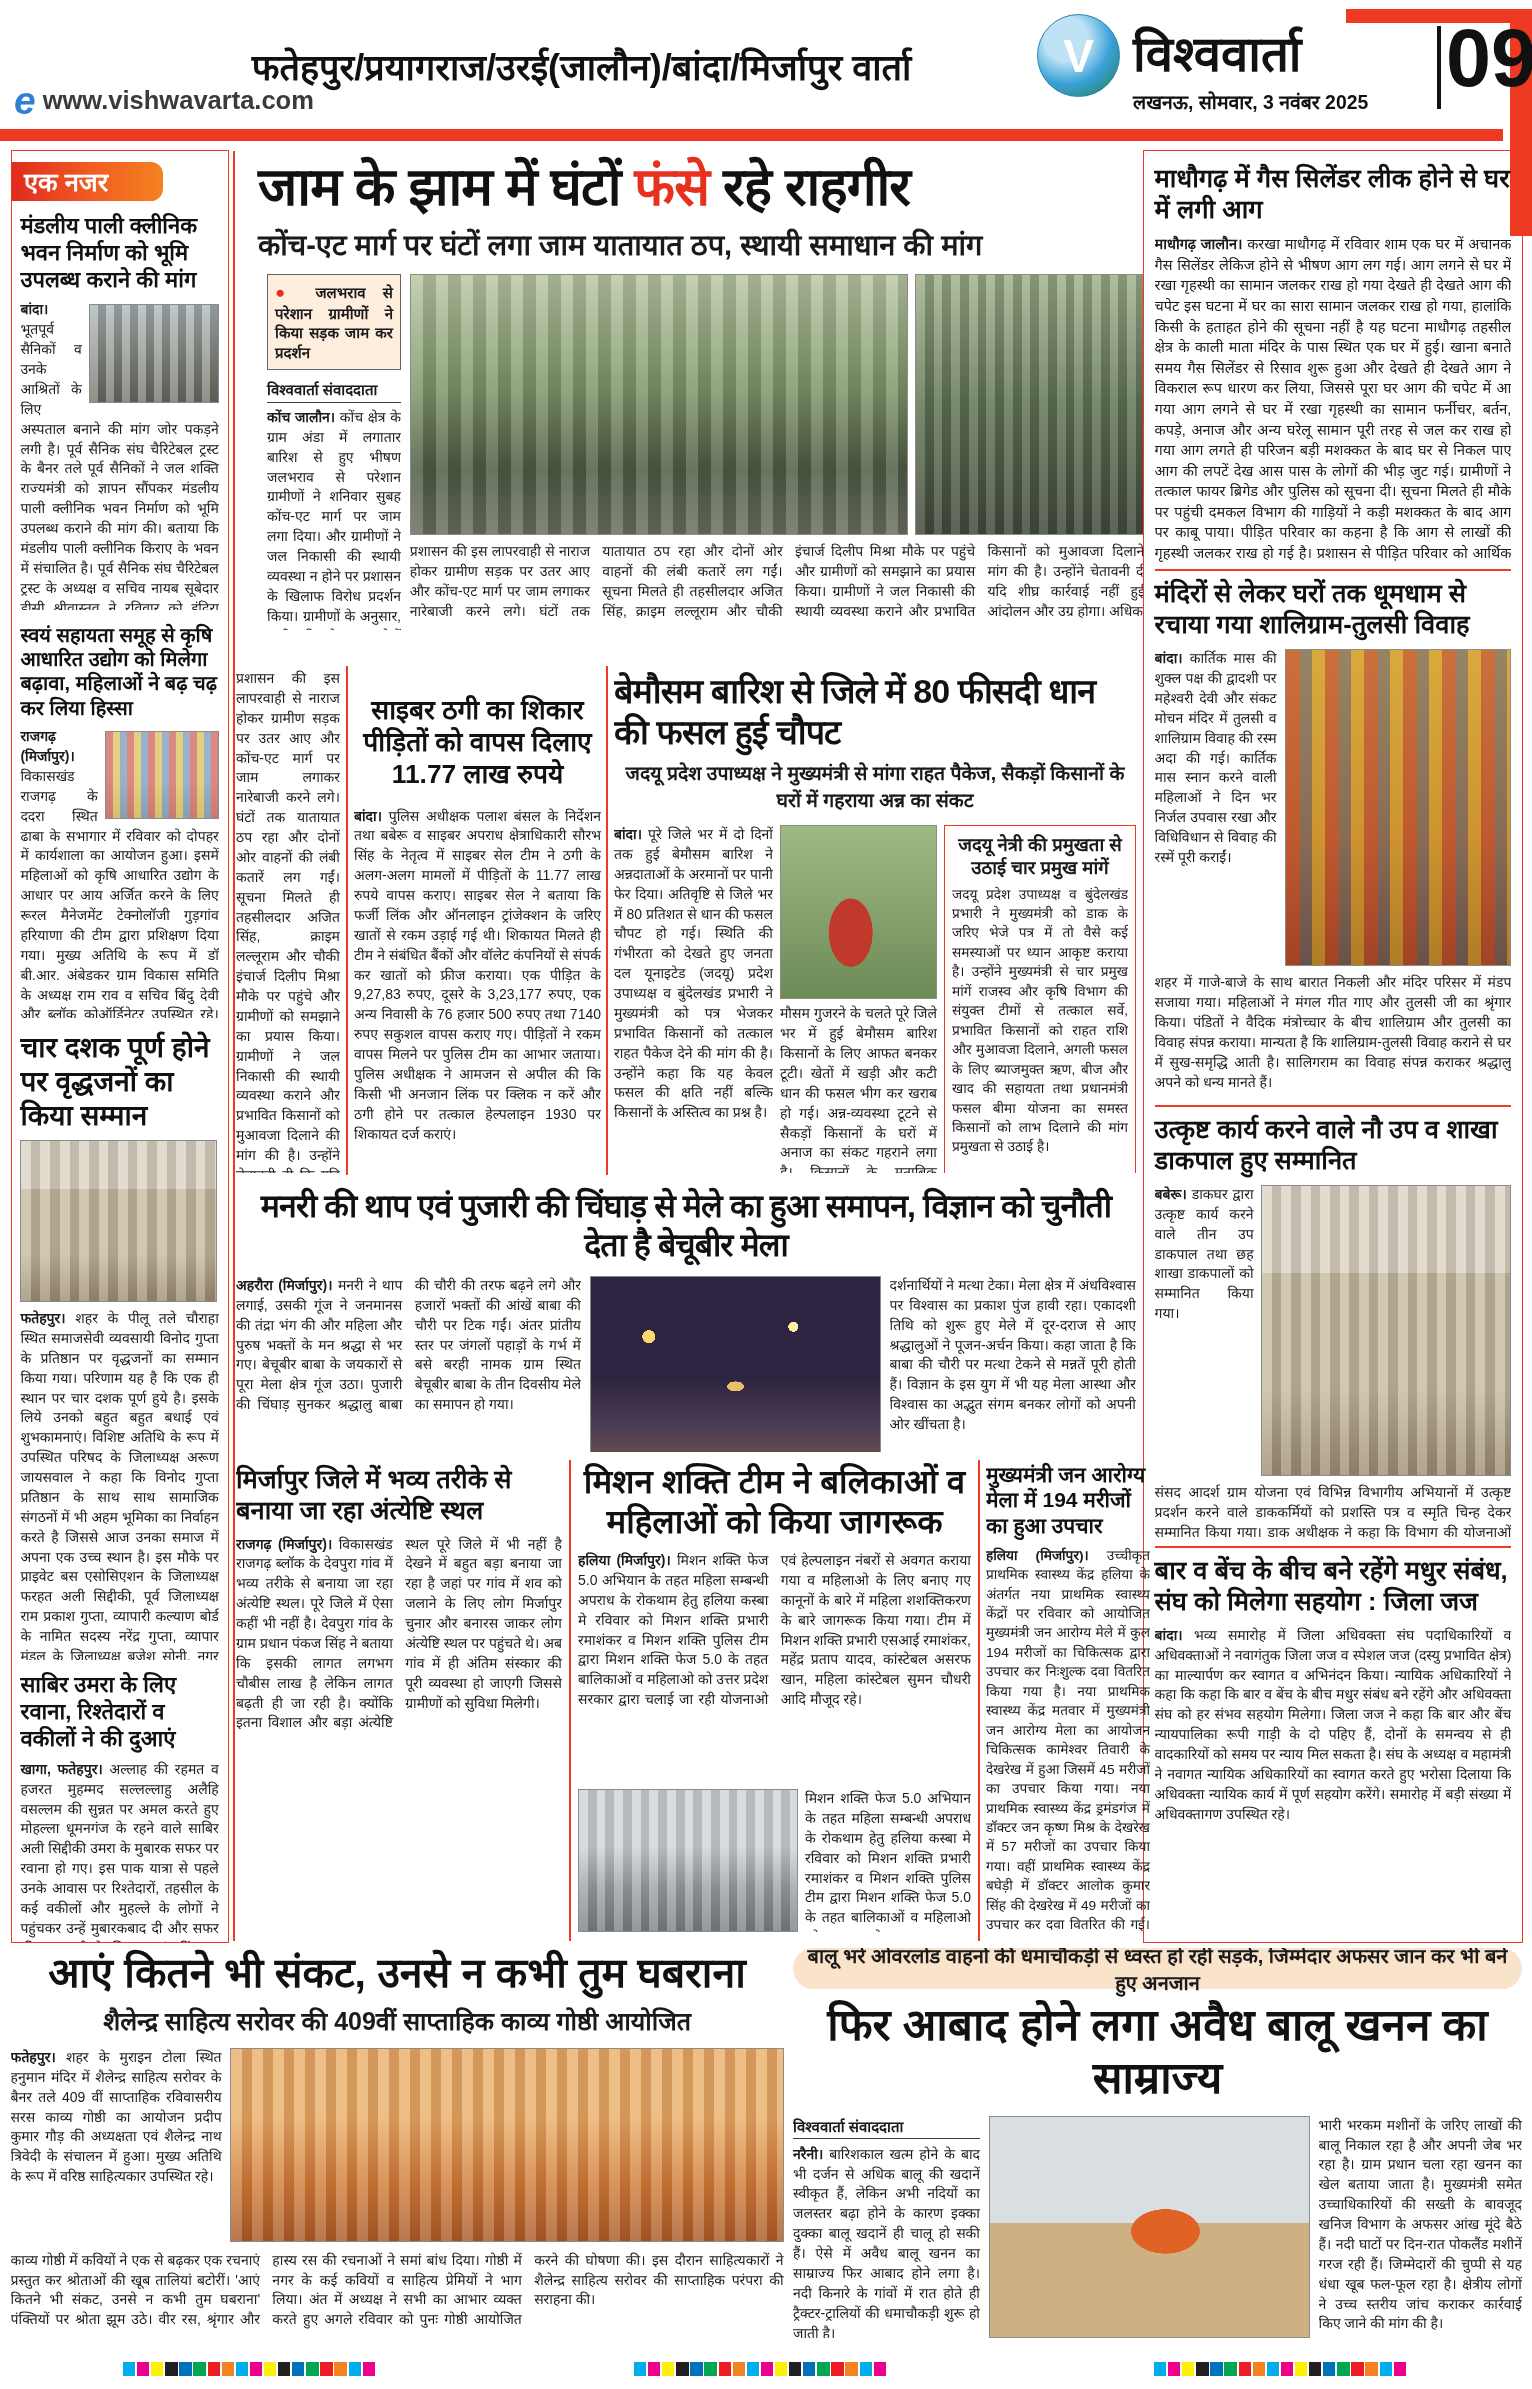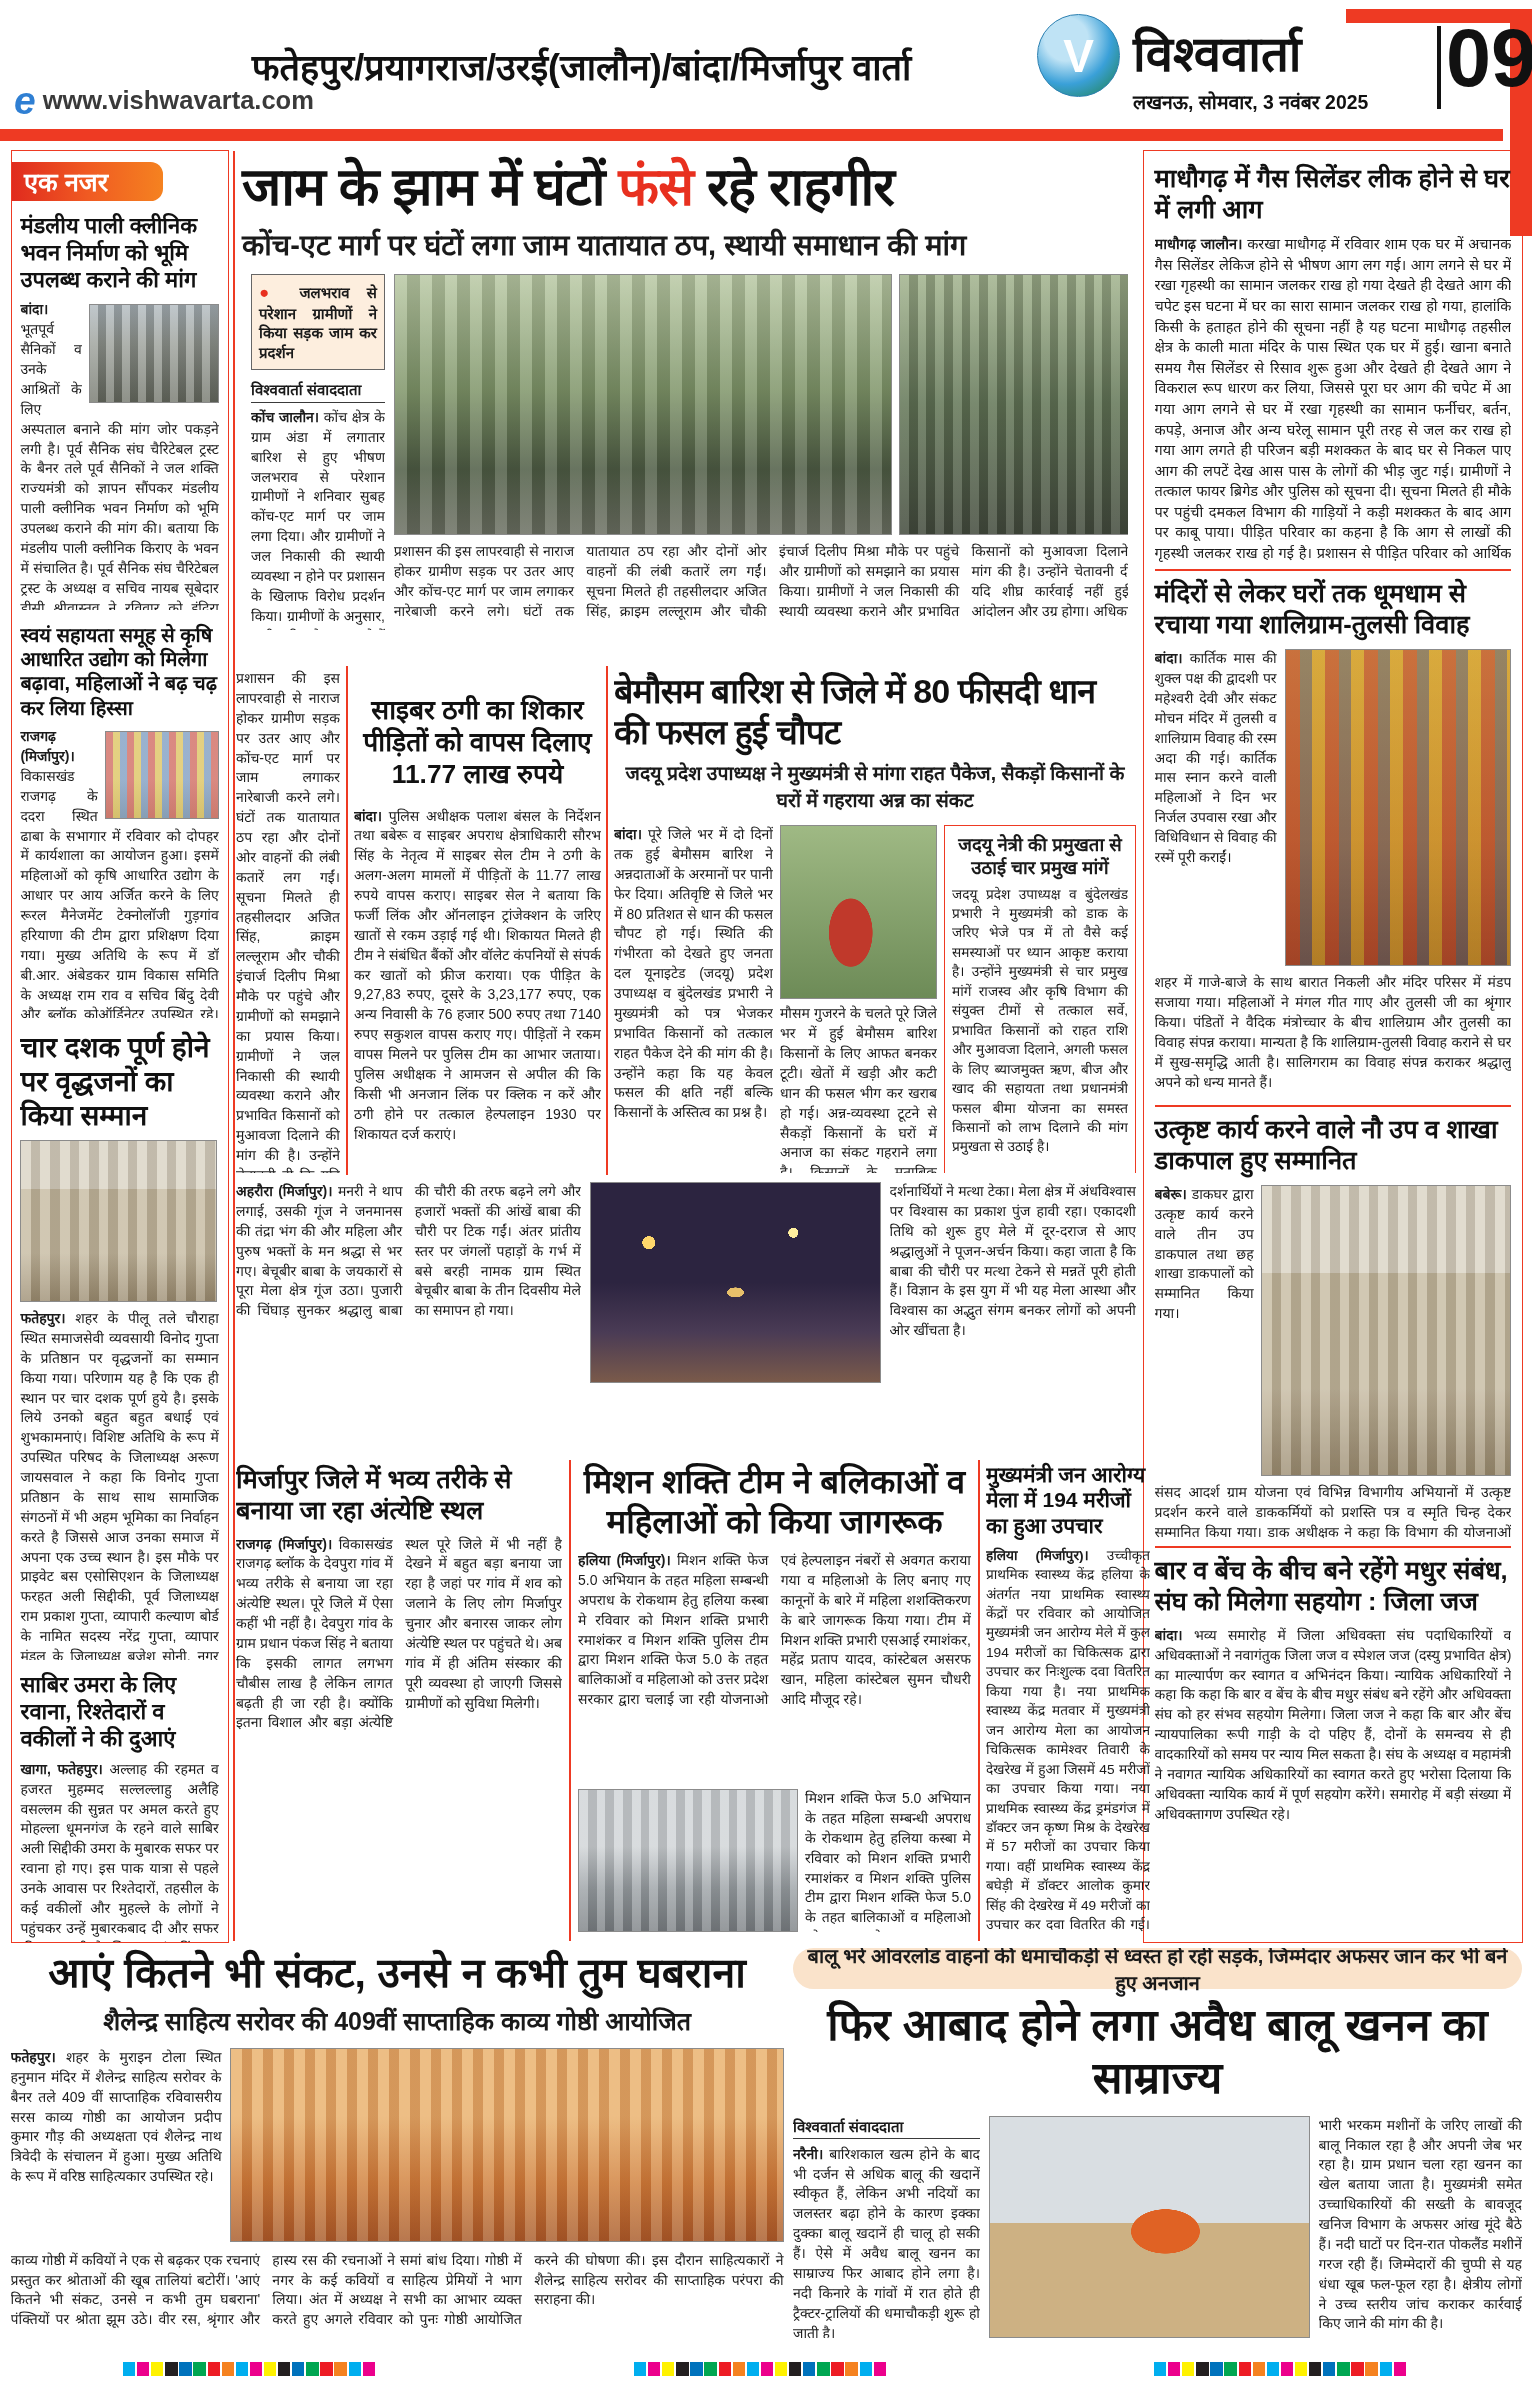--- a/index.html
+++ b/index.html
@@ -87,21 +87,21 @@
       <span>शहर के पीलू तले चौराहा स्थित समाजसेवी व्यवसायी विनोद गुप्ता के प्रतिष्ठान पर वृद्धजनों का सम्मान किया गया। परिणाम यह है कि एक ही स्थान पर चार दशक पूर्ण हुये है। इसके लिये उनको बहुत बहुत बधाई एवं शुभकामनाएं। विशिष्ट अतिथि के रूप में उपस्थित परिषद के जिलाध्यक्ष अरूण जायसवाल ने कहा कि विनोद गुप्ता प्रतिष्ठान के साथ साथ सामाजिक संगठनों में भी अहम भूमिका का निर्वाहन करते है जिससे आज उनका समाज में अपना एक उच्च स्थान है। इस मौके पर प्राइवेट बस एसोसिएशन के जिलाध्यक्ष फरहत अली सिद्दीकी, पूर्व जिलाध्यक्ष राम प्रकाश गुप्ता, व्यापारी कल्याण बोर्ड के नामित सदस्य नरेंद्र गुप्ता, व्यापार मंडल के जिलाध्यक्ष बृजेश सोनी, नगर अध्यक्ष प्रमोद गुप्ता, संजीव गुप्ता, मोहम्मद आसिफ, नैंसी गुप्ता, सान्वी गुप्ता, आशीष गुप्ता, सुशील गुप्ता, गिरजा शंकर सोनी, मोहम्मद हबीब, शीबू अहमद, आशीष अग्रहरि भी मौजूद रहे।</span>
     </div>
 
     <h3 class="hl" style="font-size:22px;margin:12.3px 0 7px;">साबिर उमरा के लिए रवाना, रिश्तेदारों व वकीलों ने की दुआएं</h3>
     <div class="bd" style="max-height:264px;">
       <span class="dl">खागा, फतेहपुर।</span>
       <span>अल्लाह की रहमत व हजरत मुहम्मद सल्लल्लाहु अलैहि वसल्लम की सुन्नत पर अमल करते हुए मोहल्ला धूमनगंज के रहने वाले साबिर अली सिद्दीकी उमरा के मुबारक सफर पर रवाना हो गए। इस पाक यात्रा से पहले उनके आवास पर रिश्तेदारों, तहसील के कई वकीलों और मुहल्ले के लोगों ने पहुंचकर उन्हें मुबारकबाद दी और सफर की कामयाबी के लिए दुआएं कीं। इस मौके पर इशाअतलाह, मक्का-ए-मुकर्रमा और मदीना-ए-मुनव्वरा में हाजिरी की दुआ का एहतमाम किया गया।</span>
     </div>
   </div>
 
-  <div class="abs" style="left:228px;top:151px;width:900px;height:509px;overflow:hidden;">
+  <div class="abs" style="left:244px;top:151px;width:900px;height:509px;overflow:hidden;">
     <h1 class="hl" style="font-size:53px;margin:3.5px 0 1.8px 14px;letter-spacing:-0.9px;">
       <span>जाम के झाम में घंटों </span><span style="color:#e8301f;">फंसे</span><span> रहे राहगीर</span>
     </h1>
     <div style="font-size:29px;font-weight:700;margin:5.3px 0 10.6px 14px;">कोंच-एट मार्ग पर घंटों लगा जाम यातायात ठप, स्थायी समाधान की मांग</div>
     <div class="row" style="height:356px;margin-left:23px;">
       <div style="width:134px;flex:none;display:flex;flex-direction:column;">
         <div style="border:1.8px solid #666;background:#fdeede;padding:7px;font-weight:700;font-size:15px;line-height:1.3;text-align:justify;">
           <span style="color:#e8301f;font-size:16.7px;">●</span>
           <span>जलभराव से परेशान ग्रामीणों ने किया सड़क जाम कर प्रदर्शन</span>
         </div>
@@ -185,20 +185,21 @@
     <div class="hrule"></div>
 
     <h2 class="hl" style="font-size:25.5px;margin:3.5px 0 8.8px;">बार व बेंच के बीच बने रहेंगे मधुर संबंध, संघ को मिलेगा सहयोग : जिला जज</h2>
     <div class="bd" style="height:291px;">
       <span class="dl">बांदा।</span>
       <span>भव्य समारोह में जिला अधिवक्ता संघ पदाधिकारियों व अधिवक्ताओं ने नवागंतुक जिला जज व स्पेशल जज (दस्यु प्रभावित क्षेत्र) का माल्यार्पण कर स्वागत व अभिनंदन किया। न्यायिक अधिकारियों ने कहा कि कहा कि बार व बेंच के बीच मधुर संबंध बने रहेंगे और अधिवक्ता संघ को हर संभव सहयोग मिलेगा। जिला जज ने कहा कि बार और बेंच न्यायपालिका रूपी गाड़ी के दो पहिए हैं, दोनों के समन्वय से ही वादकारियों को समय पर न्याय मिल सकता है। संघ के अध्यक्ष व महामंत्री ने नवागत न्यायिक अधिकारियों का स्वागत करते हुए भरोसा दिलाया कि अधिवक्ता न्यायिक कार्य में पूर्ण सहयोग करेंगे। समारोह में बड़ी संख्या में अधिवक्तागण उपस्थित रहे।</span>
     </div>
   </div>
 
   <div class="abs" style="left:236px;top:1182px;width:900px;height:270px;overflow:hidden;">
+    <h2 class="hl" style="font-size:32px;text-align:center;margin:5.3px 0 10.6px;letter-spacing:-0.9px;">मनरी की थाप एवं पुजारी की चिंघाड़ से मेले का हुआ समापन, विज्ञान को चुनौती देता है बेचूबीर मेला</h2>
     <div class="row" style="height:204px;">
       <div class="bd cols2" style="width:345px;flex:none;">
         <span class="dl">अहरौरा (मिर्जापुर)।</span>
         <span>मनरी ने थाप लगाई, उसकी गूंज ने जनमानस की तंद्रा भंग की और महिला और पुरुष भक्तों के मन श्रद्धा से भर गए। बेचूबीर बाबा के जयकारों से पूरा मेला क्षेत्र गूंज उठा। पुजारी की चिंघाड़ सुनकर श्रद्धालु बाबा की चौरी की तरफ बढ़ने लगे और हजारों भक्तों की आंखें बाबा की चौरी पर टिक गईं। अंतर प्रांतीय स्तर पर जंगलों पहाड़ों के गर्भ में बसे बरही नामक ग्राम स्थित बेचूबीर बाबा के तीन दिवसीय मेले का समापन हो गया।</span>
       </div>
       <div class="photo ph-night" style="width:291px;height:201px;"></div>
       <div class="bd" style="flex:1;">दर्शनार्थियों ने मत्था टेका। मेला क्षेत्र में अंधविश्वास पर विश्वास का प्रकाश पुंज हावी रहा। एकादशी तिथि को शुरू हुए मेले में दूर-दराज से आए श्रद्धालुओं ने पूजन-अर्चन किया। कहा जाता है कि बाबा की चौरी पर मत्था टेकने से मन्नतें पूरी होती हैं। विज्ञान के इस युग में भी यह मेला आस्था और विश्वास का अद्भुत संगम बनकर लोगों को अपनी ओर खींचता है।</div>
     </div>
   </div>
 

